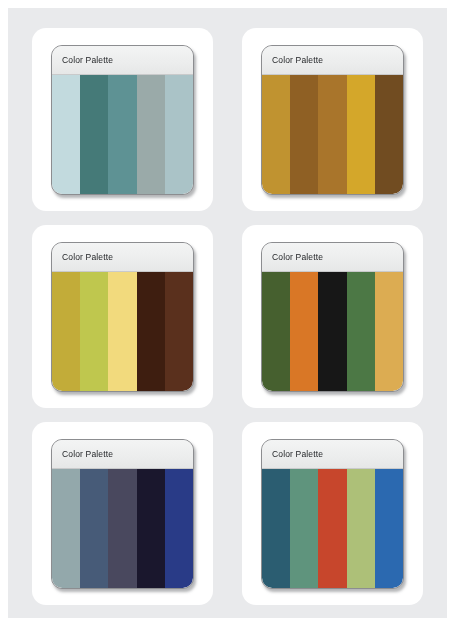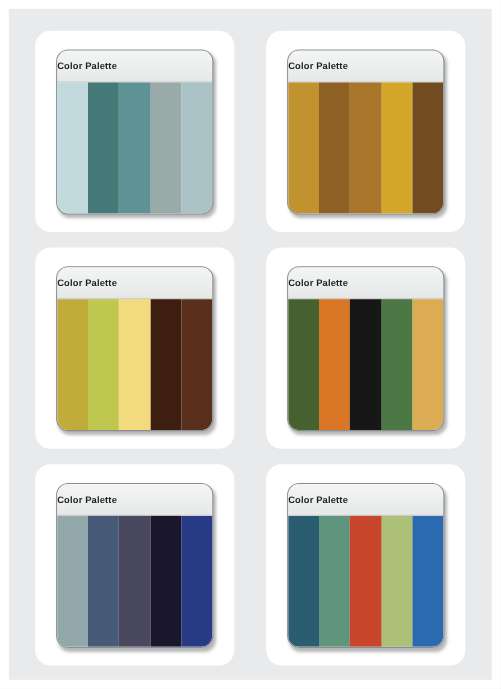--- a/index.html
+++ b/index.html
@@ -74,23 +74,24 @@
     position: relative;
     height: 29px;
     background: linear-gradient(to bottom, #f3f4f4 0%, #eceded 60%, #e6e7e7 100%);
     border-bottom: 1px solid #c9cacb;
     display: flex;
     align-items: center;
     box-sizing: border-box;
   }
 
   .panel-title {
+    margin-left: 10px;
     font-family: "Liberation Sans", sans-serif;
     font-size: 8.5px;
-    font-weight: bold;
+    font-weight: normal;
     letter-spacing: 0.15px;
     color: #1d1f22;
     white-space: nowrap;
   }
 
   .swatches {
     position: relative;
     display: flex;
     width: 100%;
     height: 119px;

